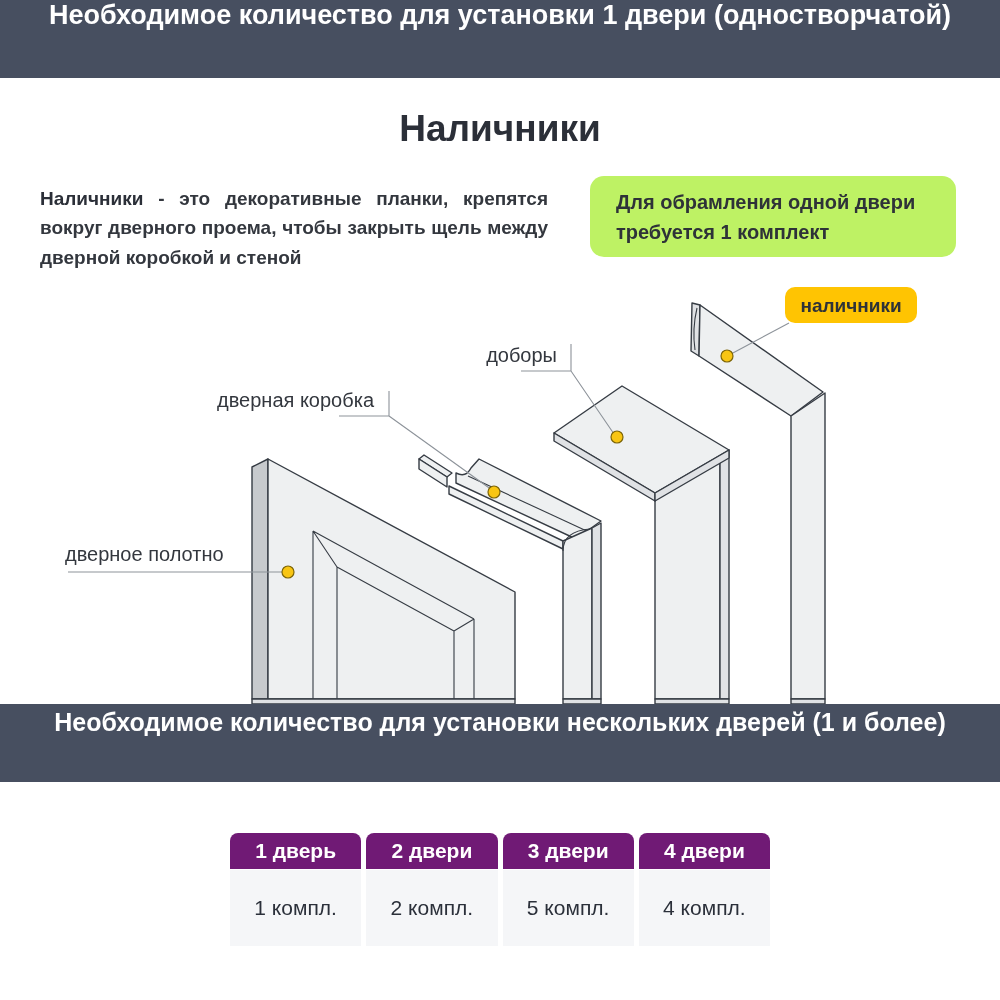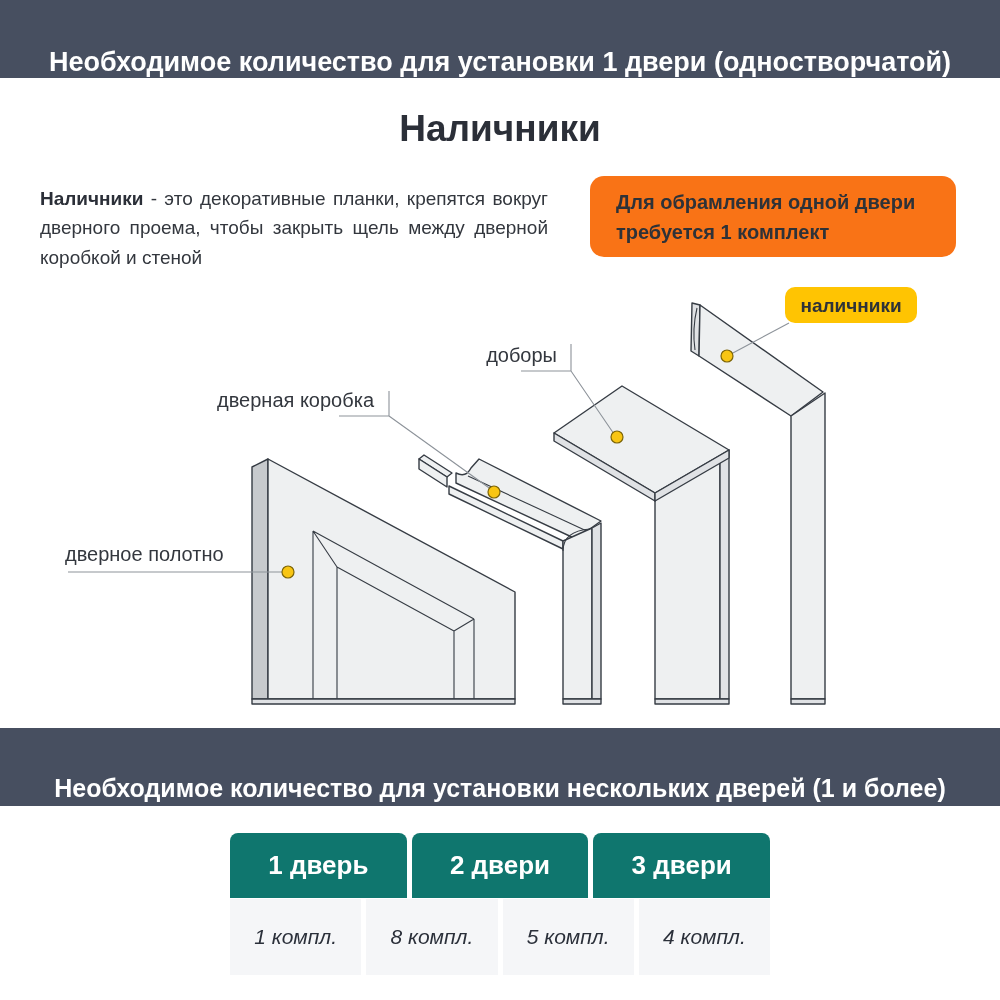--- a/index.html
+++ b/index.html
@@ -1,57 +1,57 @@
 <!DOCTYPE html>
 <html><head>
 <meta charset="utf-8">
 <style>
   * { margin:0; padding:0; box-sizing:border-box; }
   html,body { width:1000px; height:1000px; background:#ffffff;
     font-family:"Liberation Sans","DejaVu Sans",sans-serif; }
   body { position:relative; overflow:hidden; color:#2e3238; }
 
   .banner { position:absolute; left:0; width:1000px; background:#474F60;
-    color:#ffffff; display:flex; flex-direction:column; justify-content:flex-end;
+    color:#ffffff; display:flex; flex-direction:column; justify-content:flex-start;
     align-items:center; text-align:center; font-weight:700; }
   .banner-top { top:0; height:78px; font-size:27px; }
-  .banner-bottom { top:728px; height:78px; font-size:25px; line-height:1.45;gap:32px; }
+  .banner-bottom { top:704px; height:78px; font-size:25px; line-height:1.45;gap:32px; }
 
   .page-title { position:absolute; top:108px; left:0; width:1000px;
     text-align:center; font-size:37px; font-weight:700; color:#2b2f38; }
 
   .intro { position:absolute; top:184px; left:40px; width:508px;
-    font-size:19px; line-height:1.55; color:#33373e; text-align:justify; }
+    font-size:19px; line-height:1.55; color:#33373e; text-align:justify;font-weight:bold; }
   .intro b { color:#2b2f38; }
 
   .note { position:absolute; top:176px; left:590px; width:366px; height:81px;
-    background:#f97316; border-radius:14px; display:flex; align-items:center;
+    background:#bef264; border-radius:14px; display:flex; align-items:center;
     padding:10px 24px 10px 26px; font-size:20px; font-weight:700;
     line-height:1.5; color:#2e3238; }
 
   .diagram { position:absolute; top:280px; left:0; }
 
   .face      { fill:#eef0f1; stroke:#363c44; stroke-width:1.4; stroke-linejoin:round; }
   .face-dark { fill:#c7cacd; stroke:#363c44; stroke-width:1.4; stroke-linejoin:round; }
   .face-mid  { fill:#e0e2e5; stroke:#363c44; stroke-width:1.4; stroke-linejoin:round; }
   .edge   { fill:none; stroke:#363c44; stroke-width:1.1; }
   .leader { fill:none; stroke:#8d939a; stroke-width:1.1; }
   .dot    { fill:#f8c513; stroke:#7c6405; stroke-width:1.2; }
   .dlabel { font-size:20px; fill:#33373e; }
   .dlabel-bold { font-size:19px; font-weight:700; fill:#2e3238; }
 
   .qty-table { position:absolute; top:833px; left:230px; width:540px; }
   .qty-row { display:flex; gap:5px; }
-  .qty-head { height:65px; flex:1; background:#0f766e; color:#ffffff;
-    font-size:26px; font-weight:700; display:flex; align-items:center;
+  .qty-head { height:36px; flex:1; background:#701a75; color:#ffffff;
+    font-size:21px; font-weight:700; display:flex; align-items:center;
     justify-content:center; border-radius:8px 8px 0 0; }
   .qty-val { height:76px; flex:1; background:#f5f6f8; color:#2b303a;
     font-size:21px; font-weight:500; display:flex; align-items:center;
     justify-content:center; }
-  .qty-body { margin-top:1px;font-style:italic; }
+  .qty-body { margin-top:1px; }
 </style>
 </head>
 <body>
 
 <div class="banner banner-top">
   <span>Необходимое количество для установки 1 двери (одностворчатой)</span>
 </div>
 
 <h1 class="page-title">Наличники</h1>
 
@@ -124,20 +124,21 @@
 
 <div class="banner banner-bottom">
   <span>Необходимое количество для установки нескольких дверей (1 и более)</span>
 </div>
 
 <div class="qty-table">
   <div class="qty-row">
     <div class="qty-head">1 дверь</div>
     <div class="qty-head">2 двери</div>
     <div class="qty-head">3 двери</div>
+    <div class="qty-head">4 двери</div>
   </div>
   <div class="qty-row qty-body">
     <div class="qty-val">1 компл.</div>
-    <div class="qty-val">8 компл.</div>
+    <div class="qty-val">2 компл.</div>
     <div class="qty-val">5 компл.</div>
     <div class="qty-val">4 компл.</div>
   </div>
 </div>
 
 </body></html>

